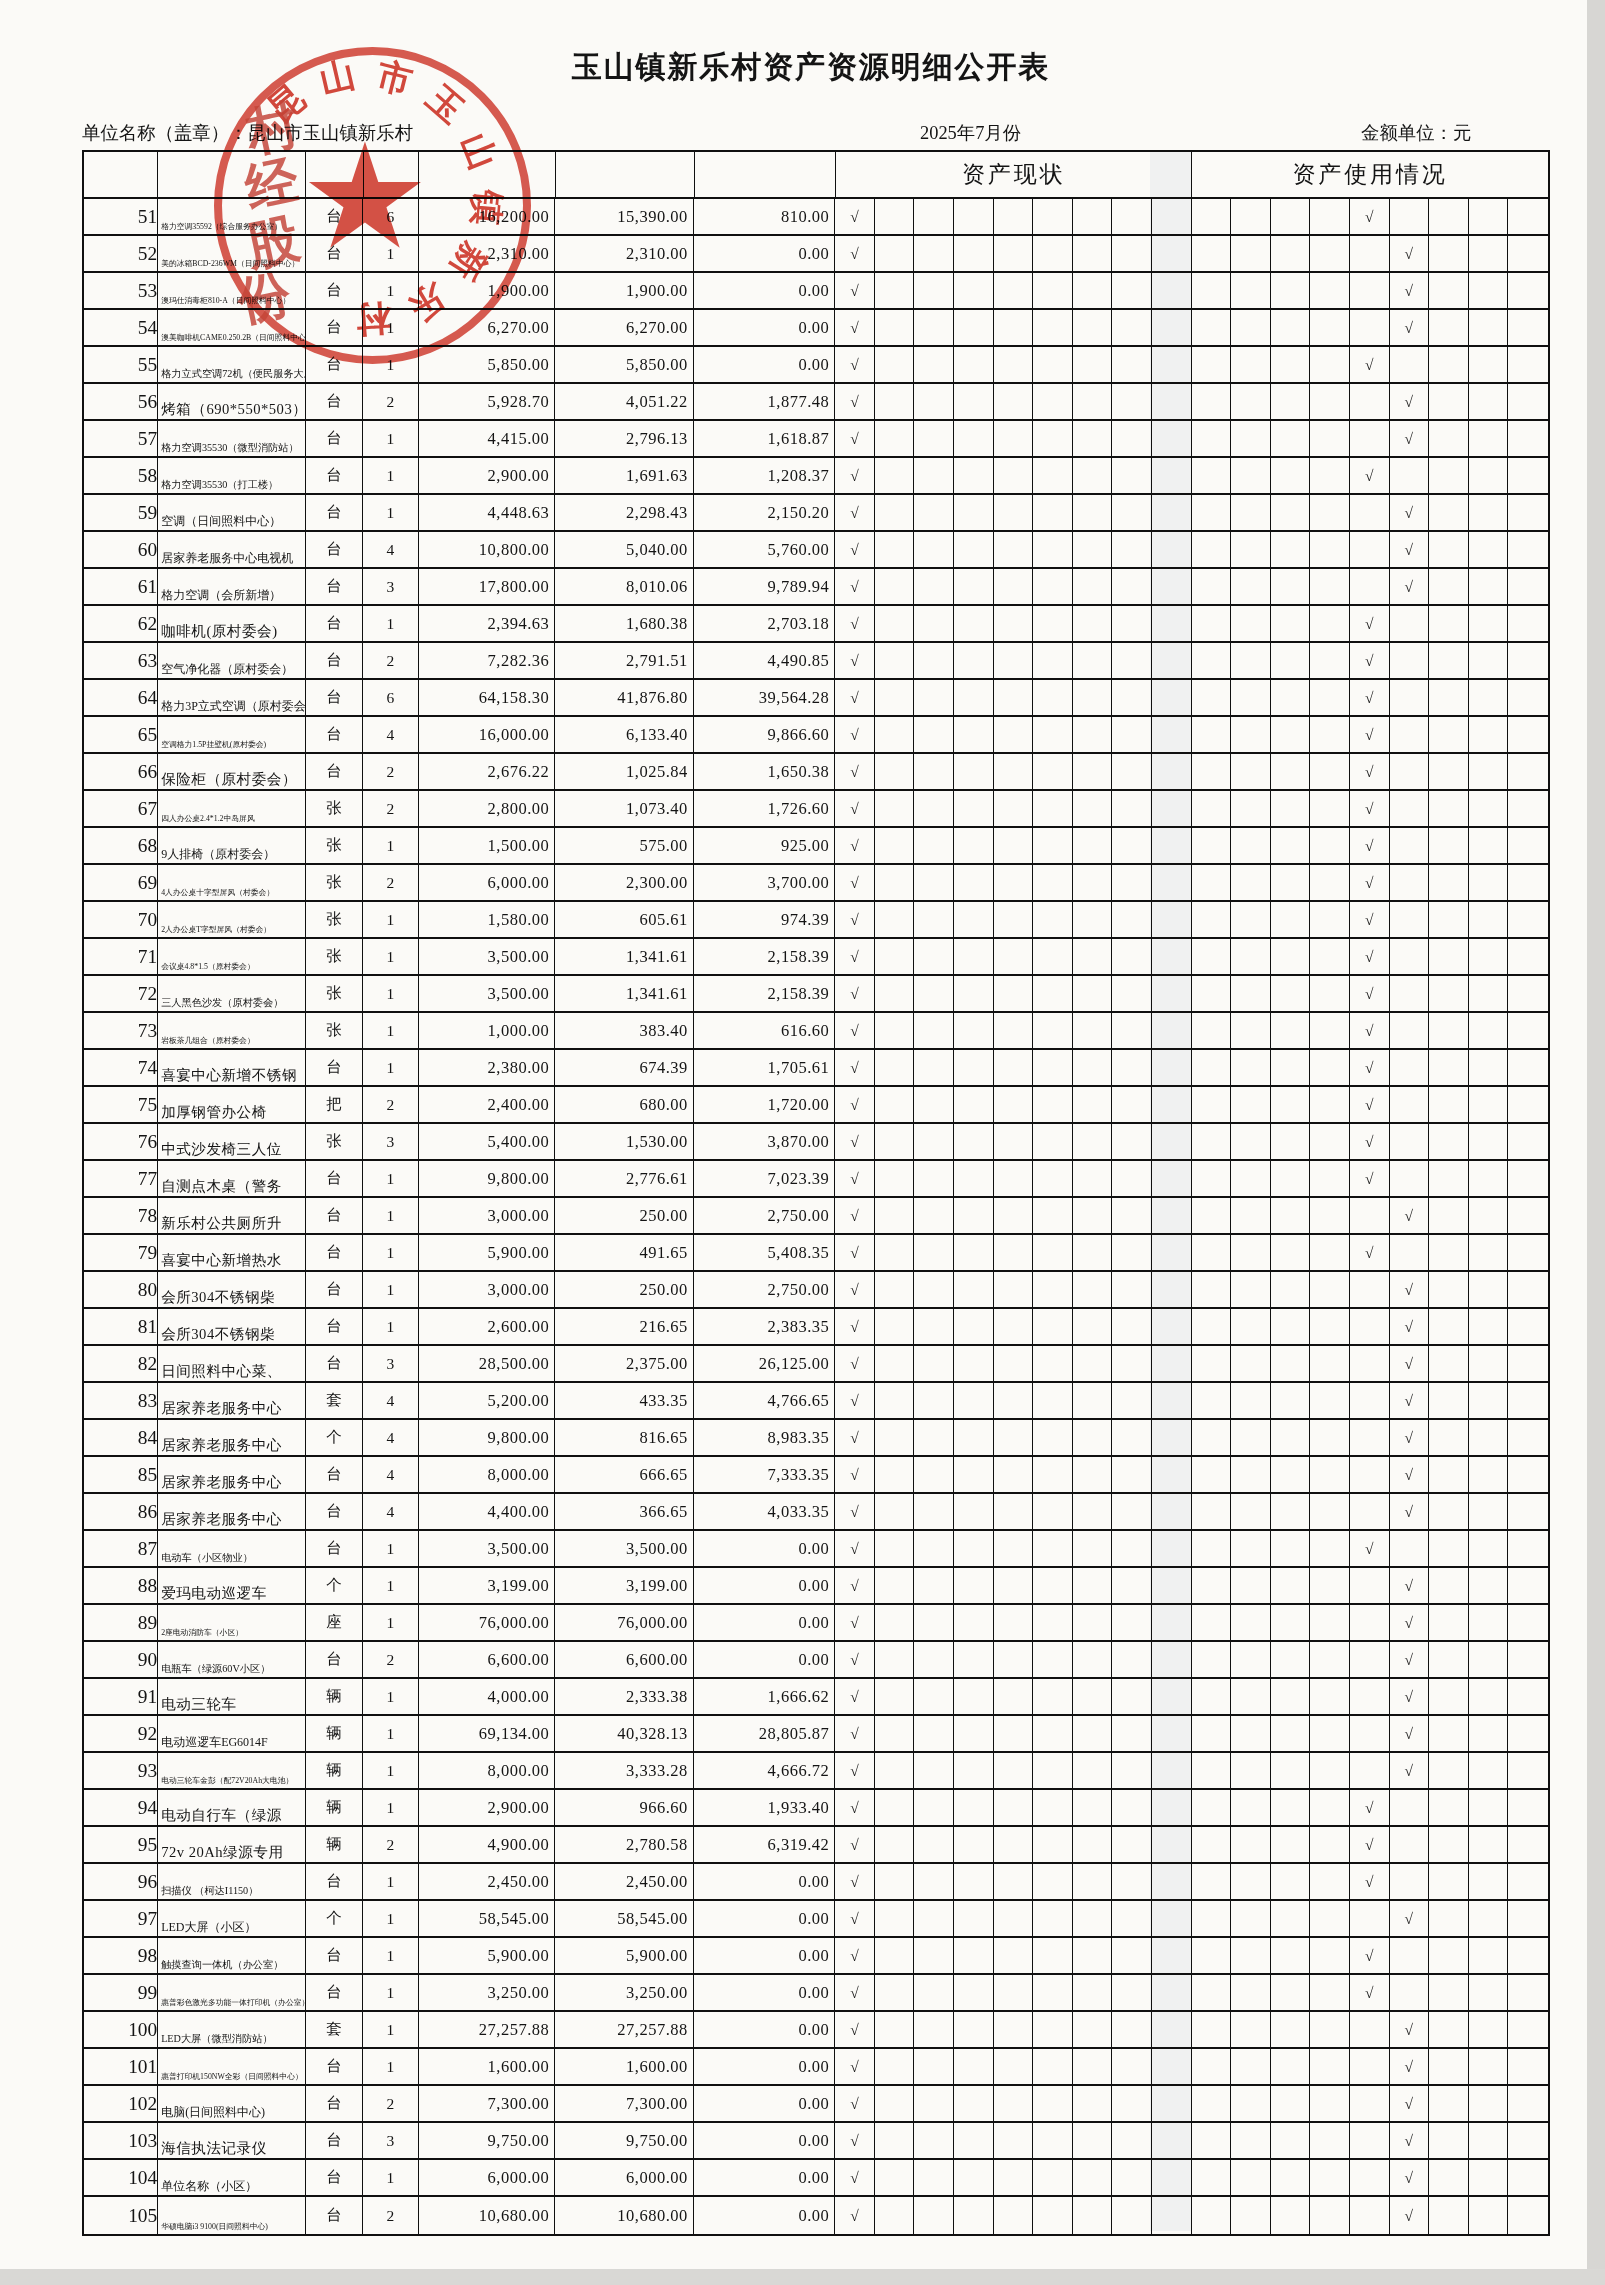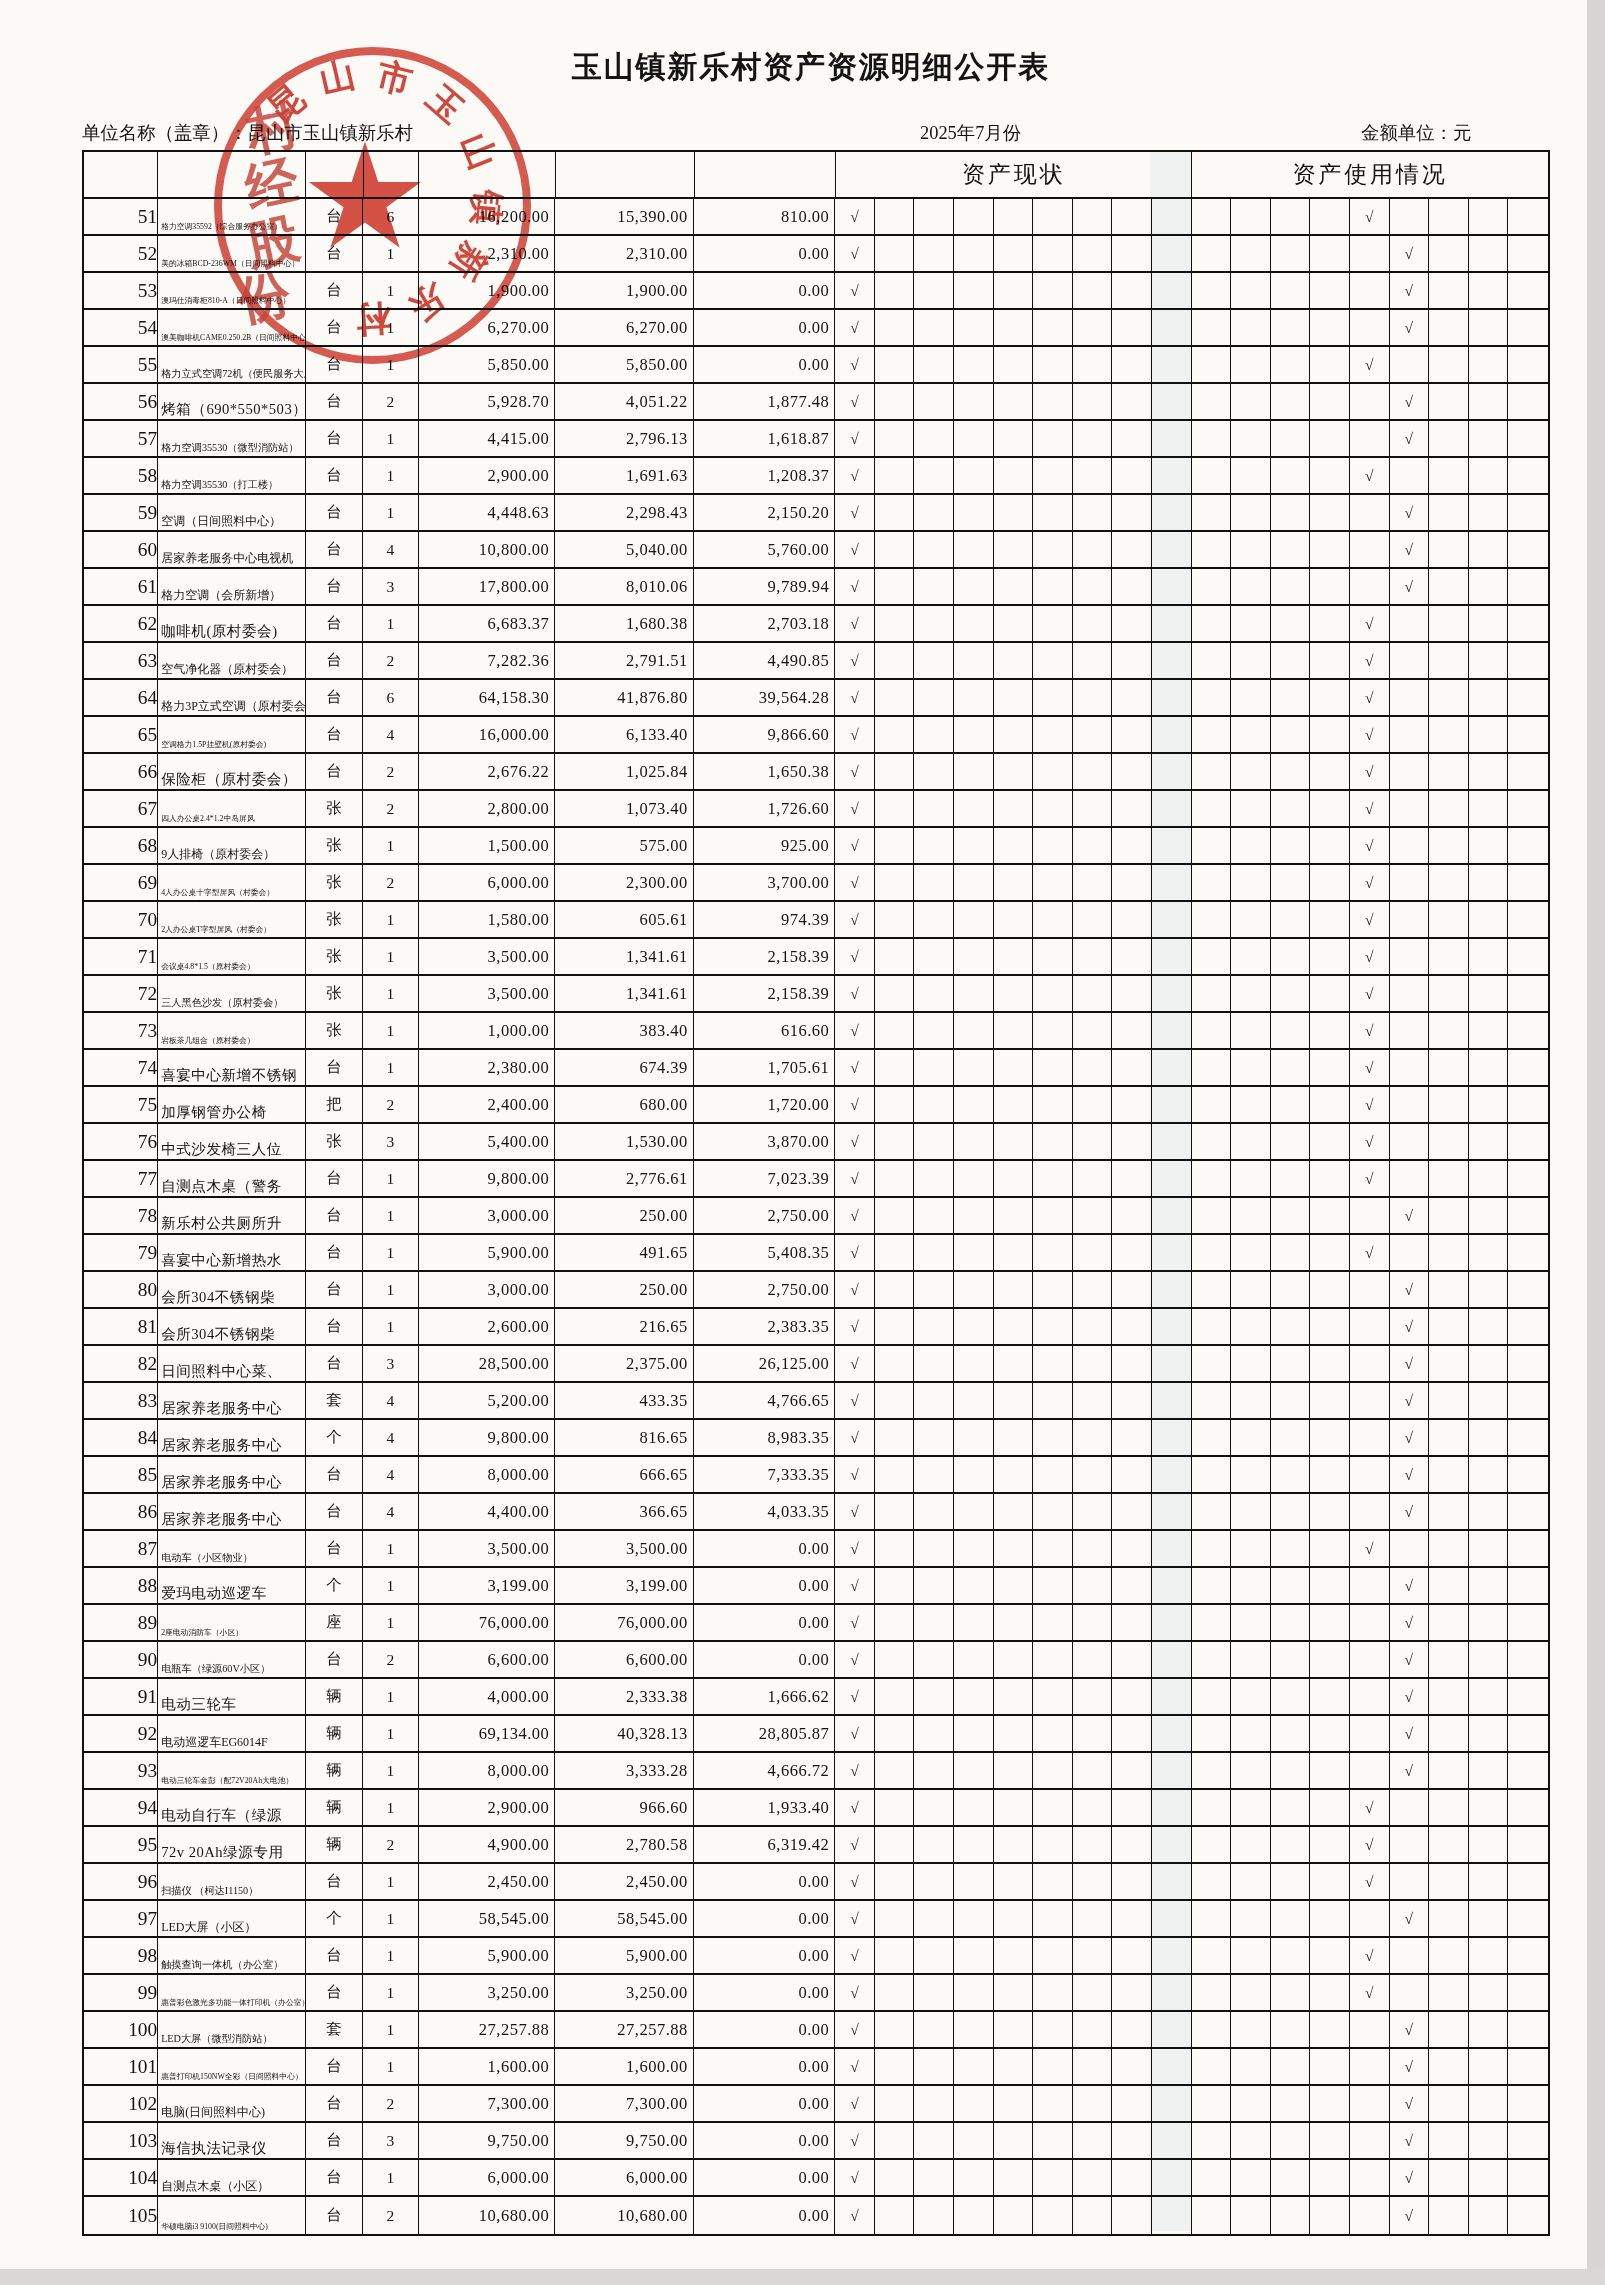--- a/index.html
+++ b/index.html
@@ -584,21 +584,21 @@
           <div class="cell w-name">
             <span class="nm n-l">咖啡机(原村委会)</span>
           </div>
           <div class="cell w-unit">
             <span class="unitq">台</span>
           </div>
           <div class="cell w-qty">
             <span class="unitq">1</span>
           </div>
           <div class="cell w-a1">
-            <span class="amt">6,683.37</span>
+            <span class="amt">2,394.63</span>
           </div>
           <div class="cell w-a2">
             <span class="amt">1,680.38</span>
           </div>
           <div class="cell w-a3">
             <span class="amt">2,703.18</span>
           </div>
           <div class="cell w-chk">
             <span class="chk">√</span>
           </div>
@@ -2465,21 +2465,21 @@
           </div>
           <div class="cell w-chk"></div>
           <div class="cell w-chk"></div>
           <div class="cell w-chk last"></div>
         </div>
         <div class="trow">
           <div class="cell w-no">
             <span class="c-no">104</span>
           </div>
           <div class="cell w-name">
-            <span class="nm n-m">自测点木桌（小区）</span>
+            <span class="nm n-m">单位名称（小区）</span>
           </div>
           <div class="cell w-unit">
             <span class="unitq">台</span>
           </div>
           <div class="cell w-qty">
             <span class="unitq">1</span>
           </div>
           <div class="cell w-a1">
             <span class="amt">6,000.00</span>
           </div>

